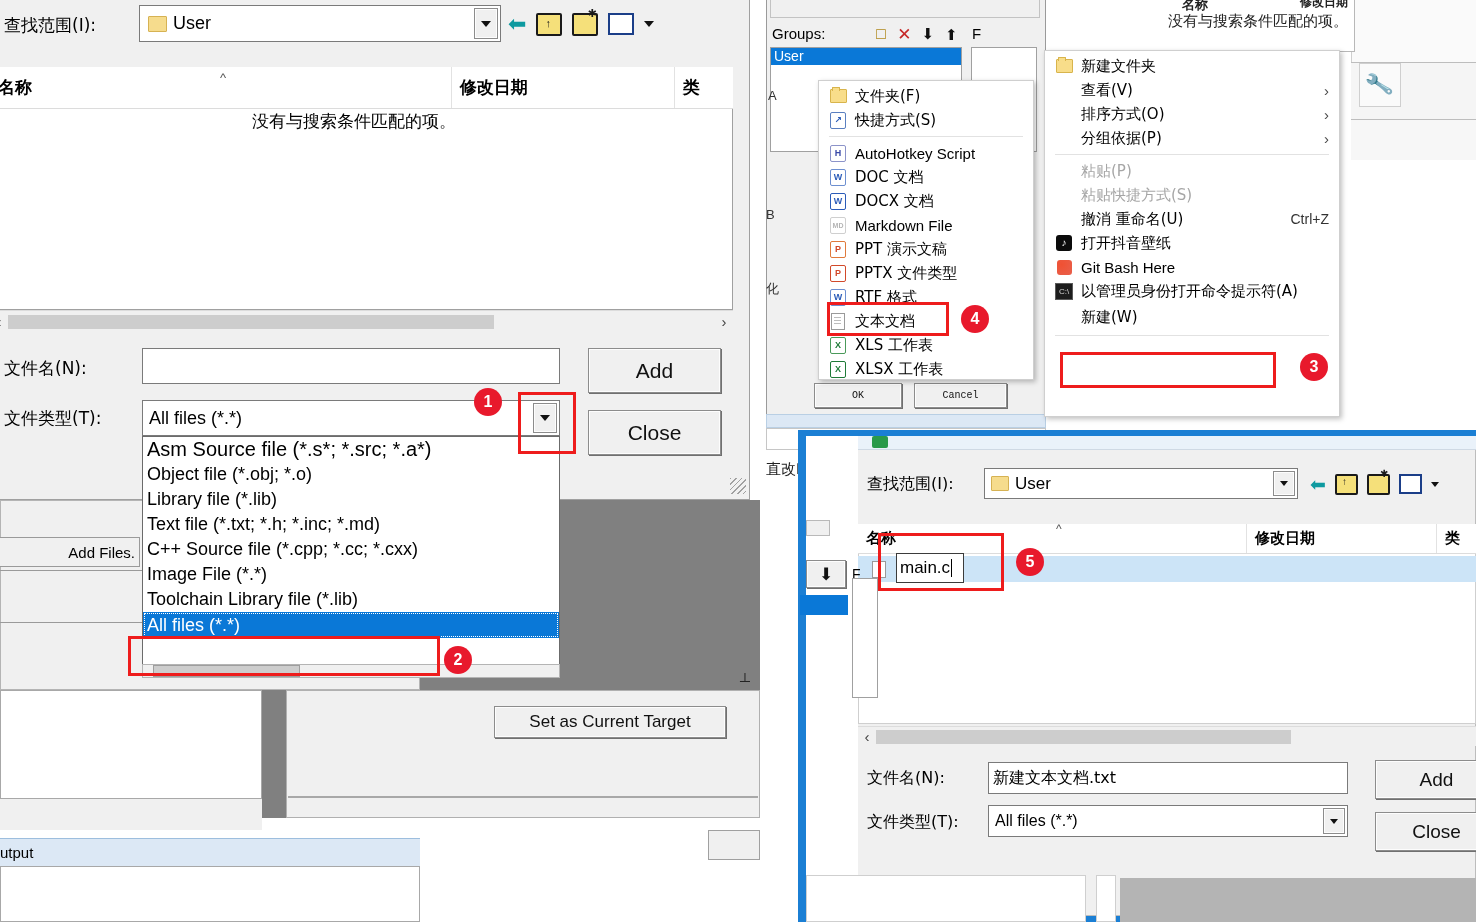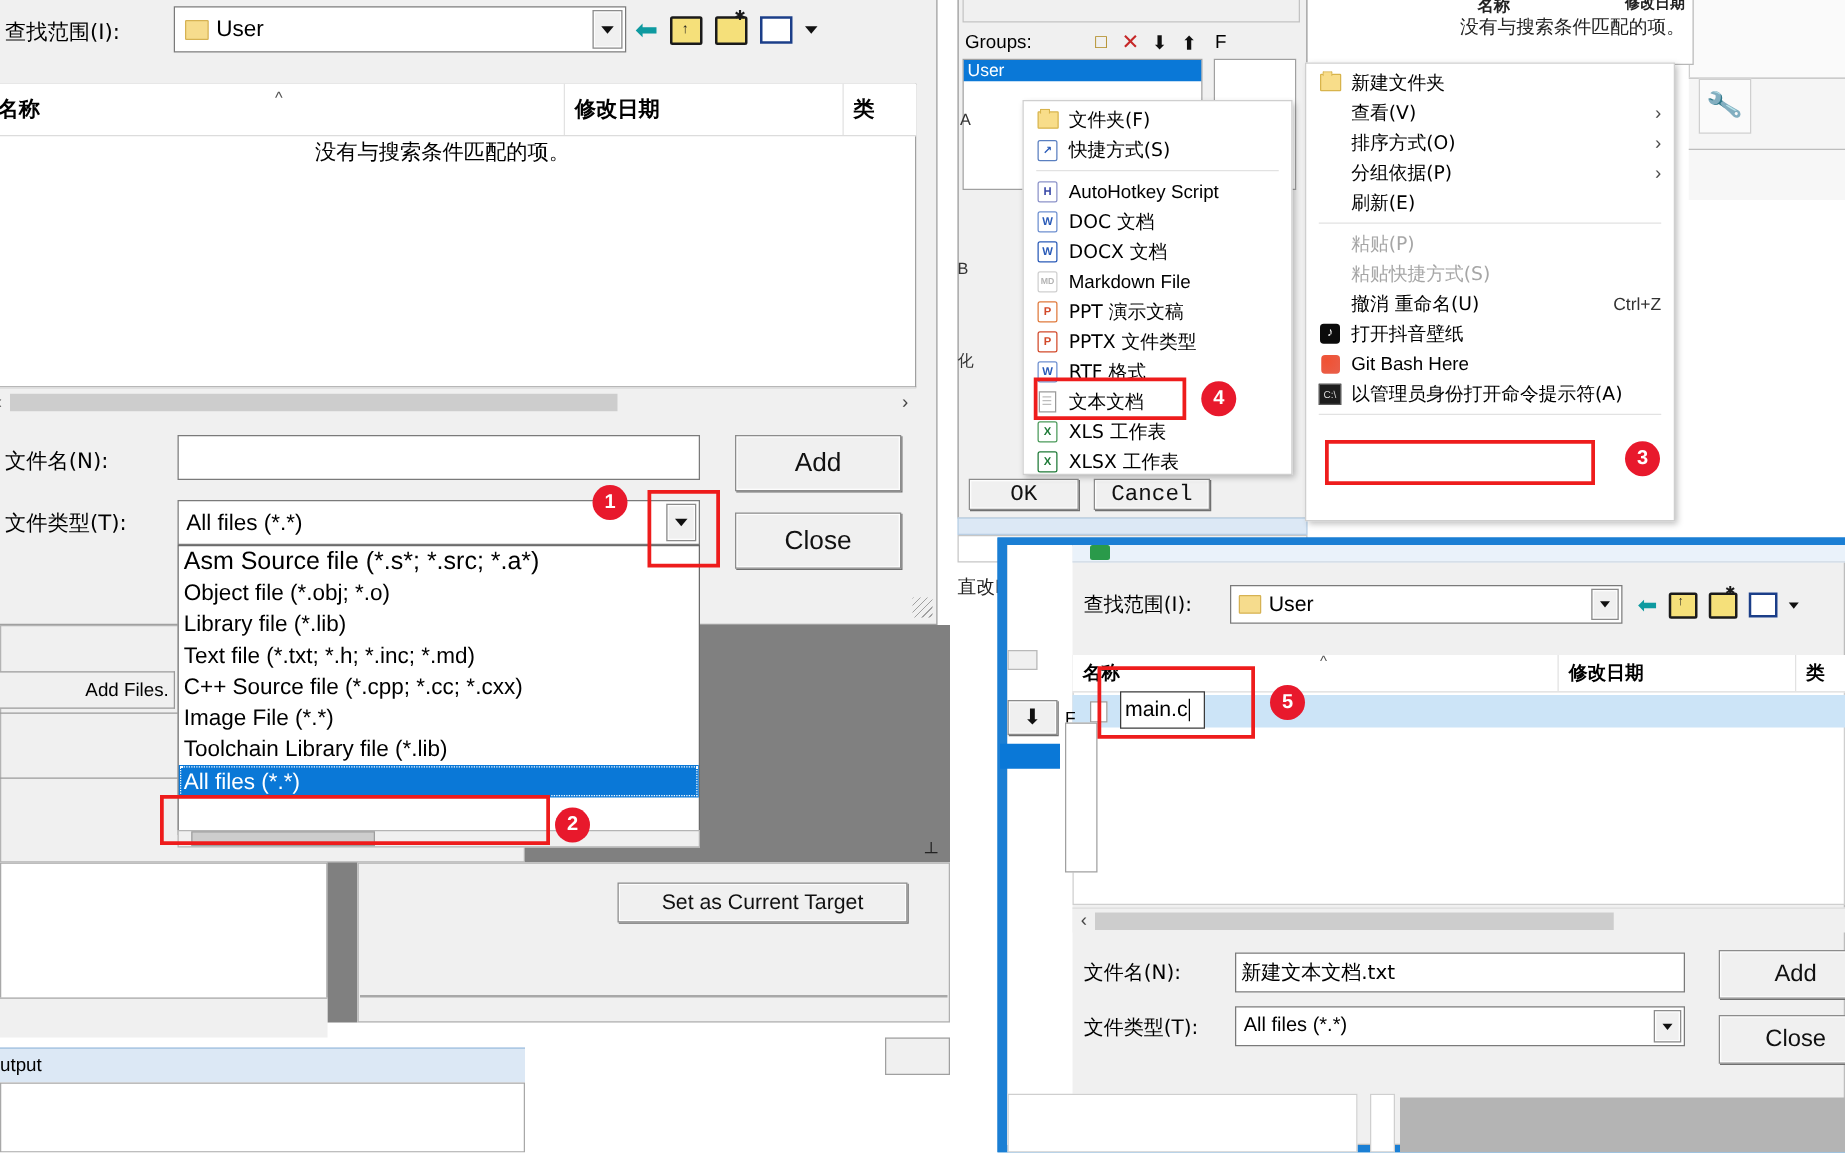--- a/index.html
+++ b/index.html
@@ -15,21 +15,21 @@
   
   .dlg{background:#f0f0f0;border:1px solid #a0a0a0;}
   .panel-white{background:#ffffff;border:1px solid #a0a0a0;}
   .field{background:#ffffff;border:1px solid #7a7a7a;box-sizing:border-box;}
   .btn{
     background:#f0f0f0;border:1px solid #8c8c8c;
     box-shadow:inset 0 0 0 1px #fdfdfd, 1px 1px 0 #707070;
     display:flex;align-items:center;justify-content:center;
     font-size:17px;color:#111;box-sizing:border-box;
   }
-  .btn.small{font-size:18px;}
+  .btn.small{font-size:10px;margin-left:39px;}
   .lbl{font-size:15px;color:#000;white-space:nowrap;}
   .cn{font-family:"DejaVu Sans","Liberation Sans",sans-serif;}
 
   
   .combo{background:#fff;border:1px solid #7a7a7a;display:flex;align-items:center;box-sizing:border-box;}
   .combo .txt{flex:1;padding-left:6px;font-size:16px;white-space:nowrap;overflow:hidden;}
   .combo .arrowbox{
     width:22px;align-self:stretch;margin:2px;background:#f0f0f0;
     border:1px solid #8c8c8c;box-shadow:inset 0 0 0 1px #fdfdfd;
     display:flex;align-items:center;justify-content:center;
@@ -348,24 +348,20 @@
   <div class="mi">
     <span class="ico"></span>
     <span class="txt cn">排序方式(O)</span>
     <span class="sub">›</span>
   </div>
   <div class="mi">
     <span class="ico"></span>
     <span class="txt cn">分组依据(P)</span>
     <span class="sub">›</span>
   </div>
-  <div class="mi">
-    <span class="ico"></span>
-    <span class="txt cn">刷新(E)</span>
-  </div>
   <div class="msep"></div>
   <div class="mi disabled">
     <span class="ico"></span>
     <span class="txt cn">粘贴(P)</span>
   </div>
   <div class="mi disabled">
     <span class="ico"></span>
     <span class="txt cn">粘贴快捷方式(S)</span>
   </div>
   <div class="mi">
@@ -383,20 +379,24 @@
     <span class="ico">
       <span style="display:inline-block;width:15px;height:15px;background:radial-gradient(circle at 30% 30%,#f05133,#e8604c);border-radius:3px;"></span>
     </span>
     <span class="txt">Git Bash Here</span>
   </div>
   <div class="mi">
     <span class="ico">
       <span style="display:inline-block;width:16px;height:15px;background:#1d1d1d;border:1px solid #5a5a5a;color:#d9d9d9;font-size:8px;line-height:15px;text-align:center;">C:\</span>
     </span>
     <span class="txt cn">以管理员身份打开命令提示符(A)</span>
+  </div>
+  <div class="mi" style="height:28px;">
+    <span class="ico"></span>
+    <span class="txt cn">新建(W)</span>
   </div>
   <div class="msep"></div>
 </div>
 
 <div class="abs" style="left:798px;top:430px;width:678px;height:492px;background:#1b7fd4;border:1px solid #1b7fd4;"></div>
 <div class="abs dlg" style="left:806px;top:436px;width:670px;height:480px;background:#f0f0f0;border:1px solid #bdbdbd;"></div>
 <div class="abs" style="left:806px;top:436px;width:52px;height:480px;background:#ffffff;"></div>
 <div class="abs" style="left:858px;top:436px;width:618px;height:14px;background:#eaf2fa;border-bottom:1px solid #cfd9e4;"></div>
 <div class="abs" style="left:872px;top:436px;width:16px;height:12px;background:#2a9a4a;border-radius:2px;"></div>
 

